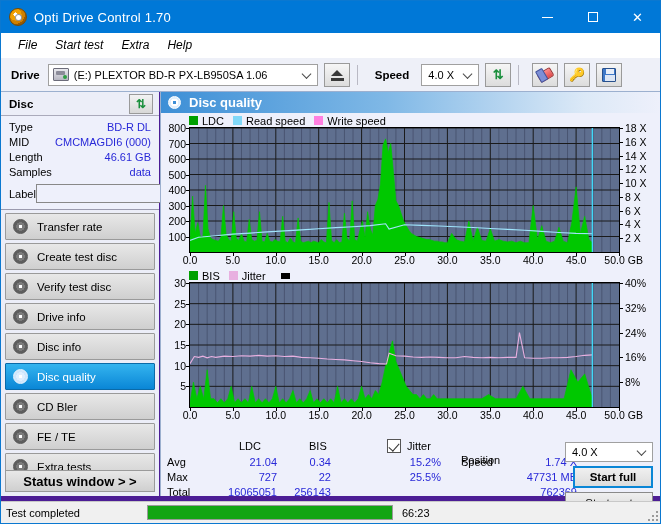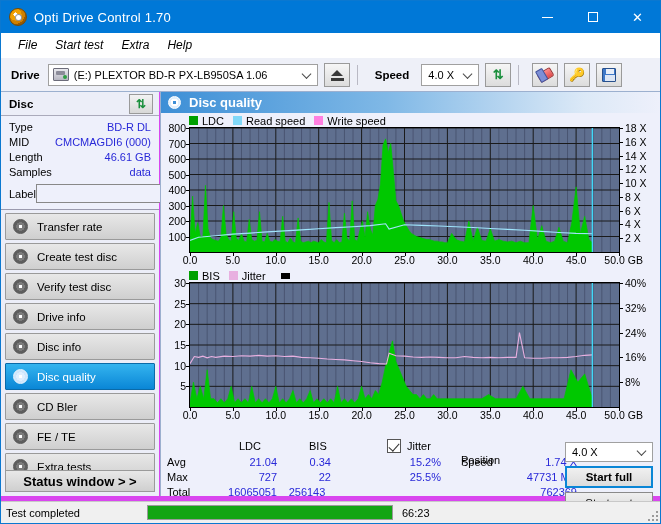--- a/index.html
+++ b/index.html
@@ -7,21 +7,21 @@
   body {
     width:661px; height:524px;
     font-family:"Liberation Sans", sans-serif;
     font-size:11px;
     background:#f0f0f0;
     overflow:hidden;
     -webkit-font-smoothing:antialiased;
   }
   #app {
     position:relative; width:661px; height:524px;
-    background:#d946ef;
+    background:#4c1d95;
     border:1px solid #0b78d0;
     overflow:hidden;
   }
 
   
   .titlebar {
     position:absolute; left:0; top:0; width:659px; height:32px;
     background:#0078d7; display:flex; align-items:center;
   }
   .title-icon {
@@ -236,21 +236,21 @@
   .chk::after{
     content:""; position:absolute; left:3px; top:1px; width:5px; height:9px;
     border-right:1.6px solid #333; border-bottom:1.6px solid #333; transform:rotate(42deg);
   }
   #speed-combo2 {
     position:absolute; right:7px; top:2px; width:88px; height:20px;
     background:#fff; border:1px solid #a0a0a0; font-size:11px;
     display:flex; align-items:center; padding-left:6px;
   }
   .btn-blue {
-    position:absolute; right:7px; top:26px; width:88px; height:22px;
+    position:absolute; right:7px; top:26px; width:80px; height:22px;
     background:linear-gradient(#f0f0f0,#dcdcdc); border:2px solid #0a86d6;
     display:flex;align-items:center;justify-content:center;
     font-size:11.5px; font-weight:bold;
   }
   .btn-gray {
     position:absolute; right:7px; top:52px; width:88px; height:21px;
     background:linear-gradient(#efefef,#d8d8d8); border:1px solid #8a8a8a;
     display:flex;align-items:center;justify-content:center; font-size:11.5px;
   }
 
@@ -688,21 +688,21 @@
       <span class="cell val" style="left:130px; top:16px; width:40px; text-align:right;">0.34</span>
       <span class="cell val" style="left:236px; top:16px; width:44px; text-align:right;">15.2%</span>
 
       <span class="cell hr-lbl" style="left:6px;   top:31px;">Max</span>
       <span class="cell val" style="left:62px;  top:31px; width:54px; text-align:right;">727</span>
       <span class="cell val" style="left:130px; top:31px; width:40px; text-align:right;">22</span>
       <span class="cell val" style="left:236px; top:31px; width:44px; text-align:right;">25.5%</span>
 
       <span class="cell hr-lbl" style="left:6px;   top:46px;">Total</span>
       <span class="cell val" style="left:48px;  top:46px; width:68px; text-align:right;">16065051</span>
-      <span class="cell val" style="left:122px; top:46px; width:48px; text-align:center;">256143</span>
+      <span class="cell val" style="left:122px; top:46px; width:48px; text-align:right;">256143</span>
 
       <span class="cell hr-lbl" style="left:300px; top:16px;">Speed</span>
       <span class="cell val" style="left:352px; top:16px; width:64px; text-align:right;">1.74 X</span>
       <span class="cell hr-lbl" style="left:300px; top:14px;">Position</span>
       <span class="cell val" style="left:352px; top:31px; width:64px; text-align:right;">47731 MB</span>
       <span class="cell hr-lbl" style="left:300px; top:53px;margin-top:45px;">Samples</span>
       <span class="cell val" style="left:352px; top:46px; width:64px; text-align:right;">762369</span>
 
       <div id="speed-combo2">
         <span>4.0 X</span>

